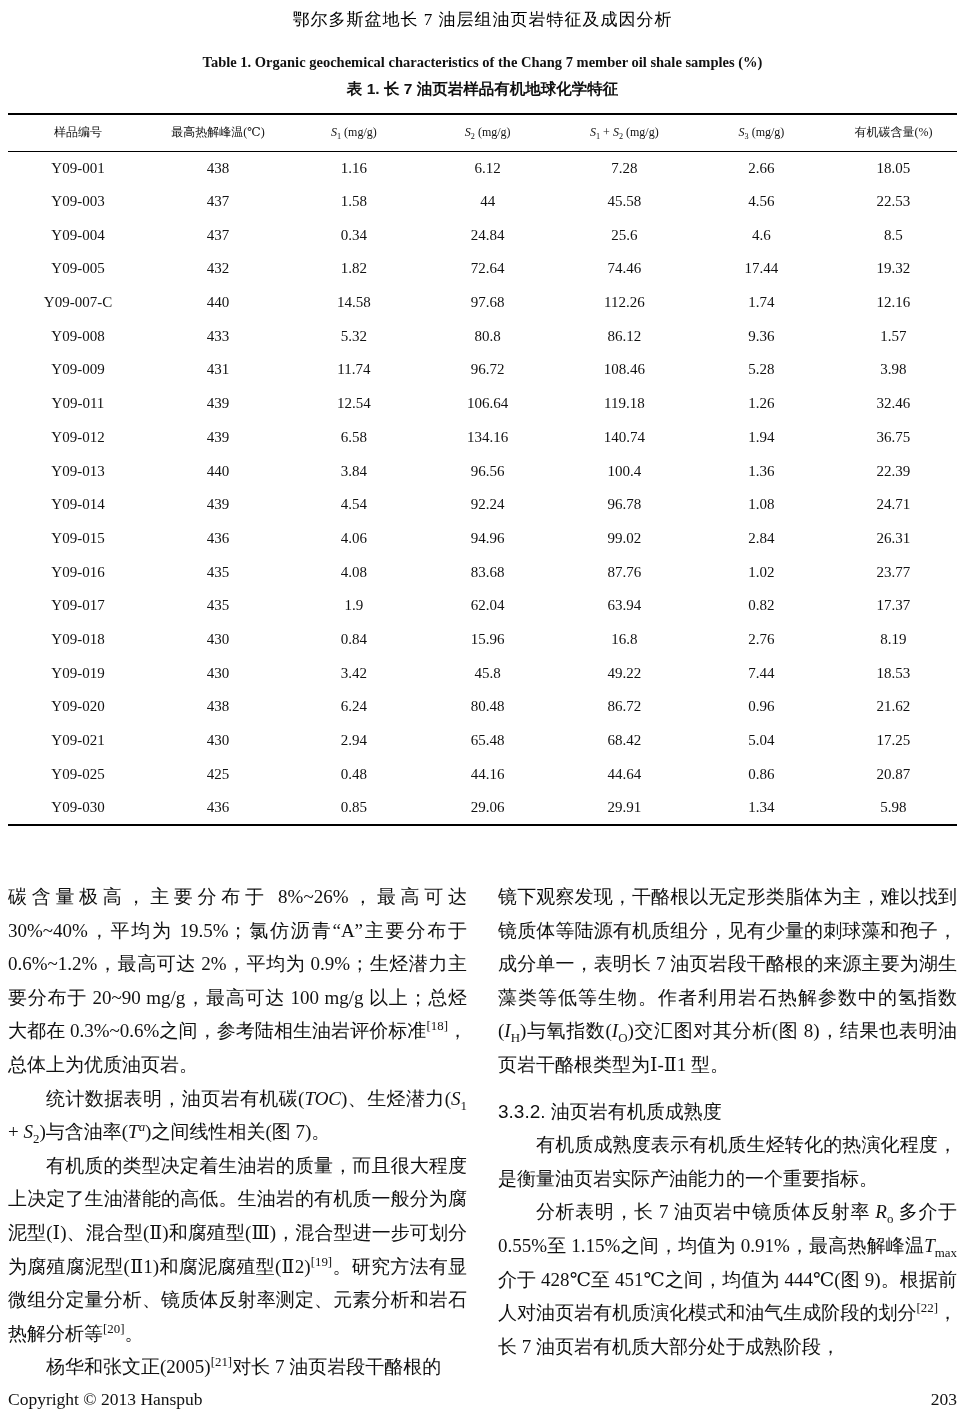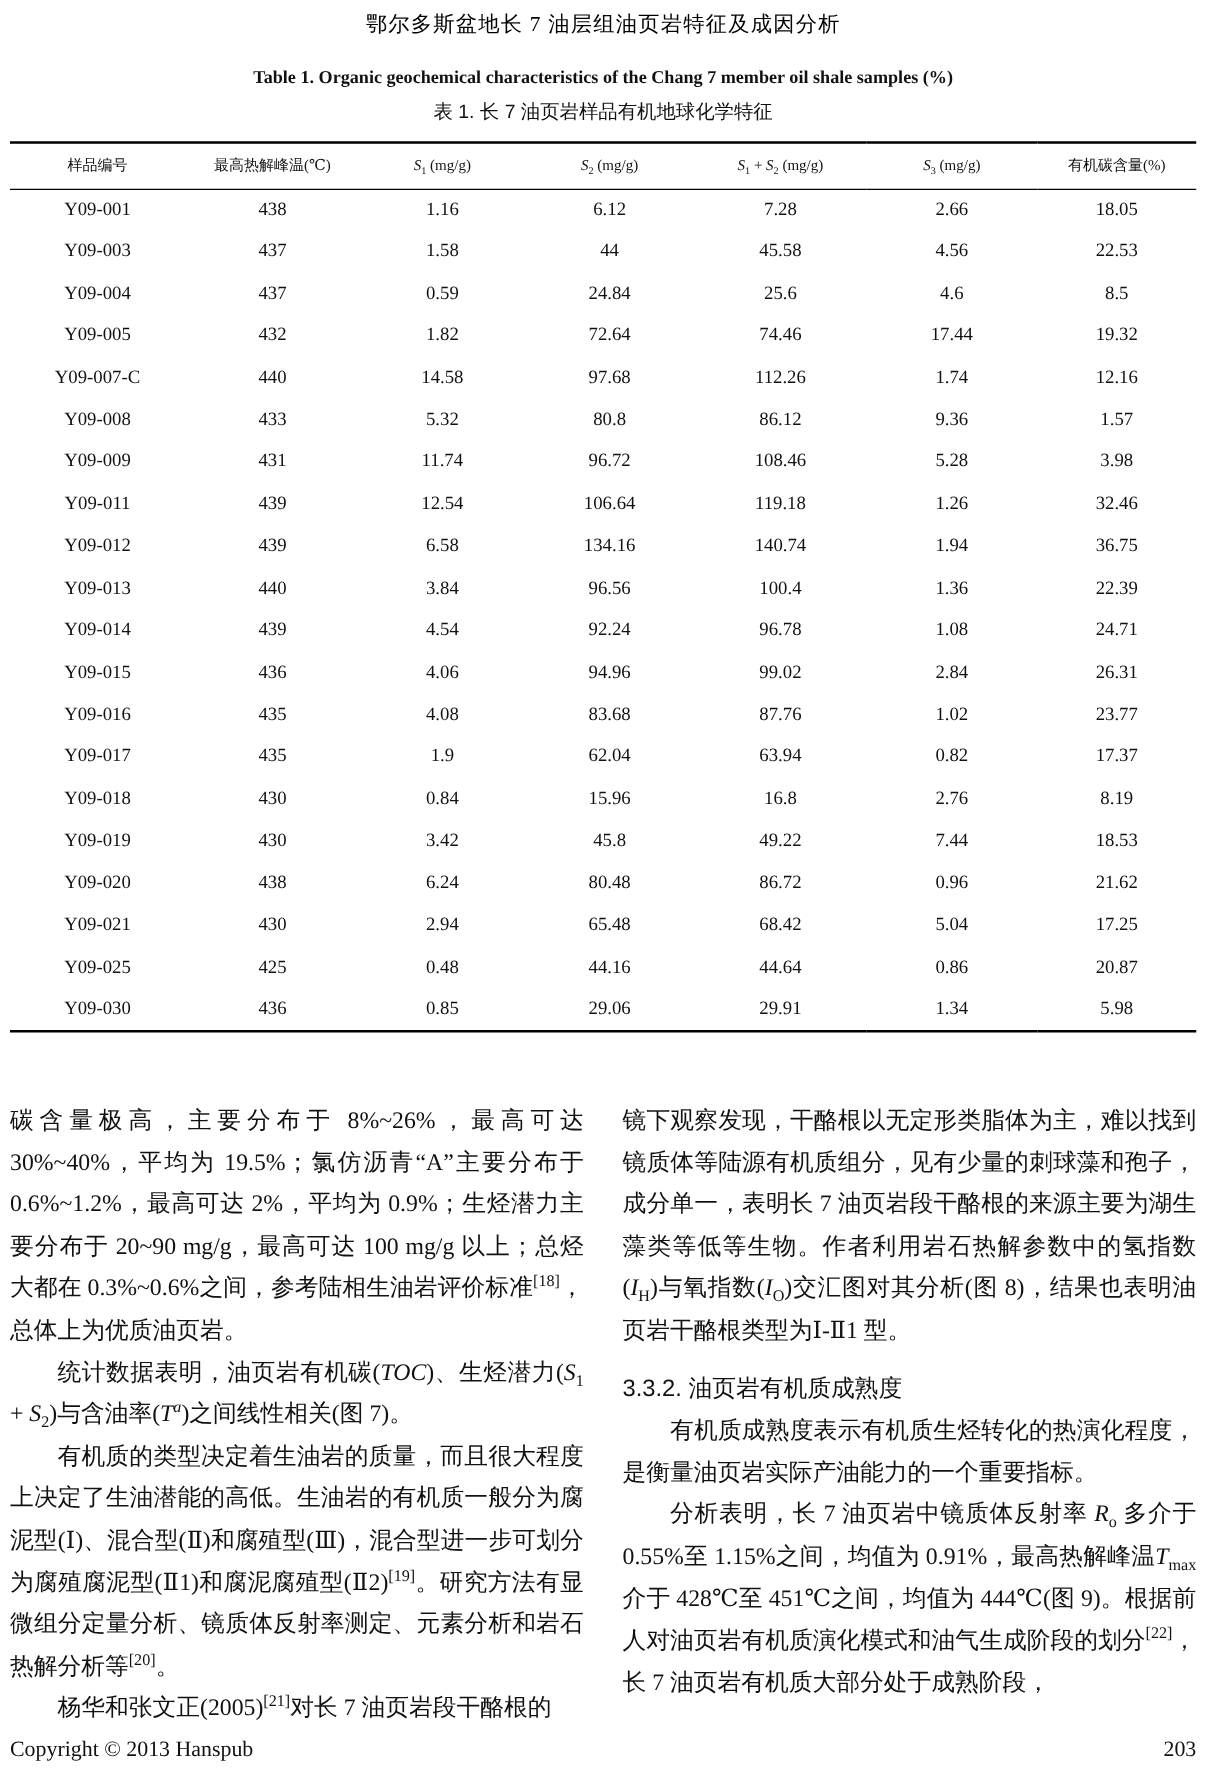--- a/index.html
+++ b/index.html
@@ -16,21 +16,21 @@
     position:absolute; top:8px; left:0; width:100%;
     text-align:center;
     font-size:17px; color:#000000; letter-spacing:1px;
   }
   .titles { position:absolute; top:54px; left:0; width:100%; text-align:center; }
   .title-en {
     font-size:14.5px; font-weight:bold;
     font-family:"Liberation Serif","DejaVu Serif",serif;
   }
   .title-zh {
-    margin-top:8px; font-size:15.5px; font-weight:normal;
+    margin-top:8px; font-size:15.5px; font-weight:bold;
     font-family:"Liberation Sans","DejaVu Sans",sans-serif;
   }
   table.geo {
     position:absolute; top:113px; left:8px; width:949px;
     border-collapse:collapse; table-layout:fixed;
     border-top:2px solid #000; border-bottom:2px solid #000;
   }
   table.geo col:nth-child(1){width:14.75%;}
   table.geo col:nth-child(2){width:14.75%;}
   table.geo col:nth-child(3){width:13.9%;}
@@ -119,21 +119,21 @@
           <td>437</td>
           <td>1.58</td>
           <td>44</td>
           <td>45.58</td>
           <td>4.56</td>
           <td>22.53</td>
         </tr>
         <tr>
           <td>Y09-004</td>
           <td>437</td>
-          <td>0.59</td>
+          <td>0.34</td>
           <td>24.84</td>
           <td>25.6</td>
           <td>4.6</td>
           <td>8.5</td>
         </tr>
         <tr>
           <td>Y09-005</td>
           <td>432</td>
           <td>1.82</td>
           <td>72.64</td>

